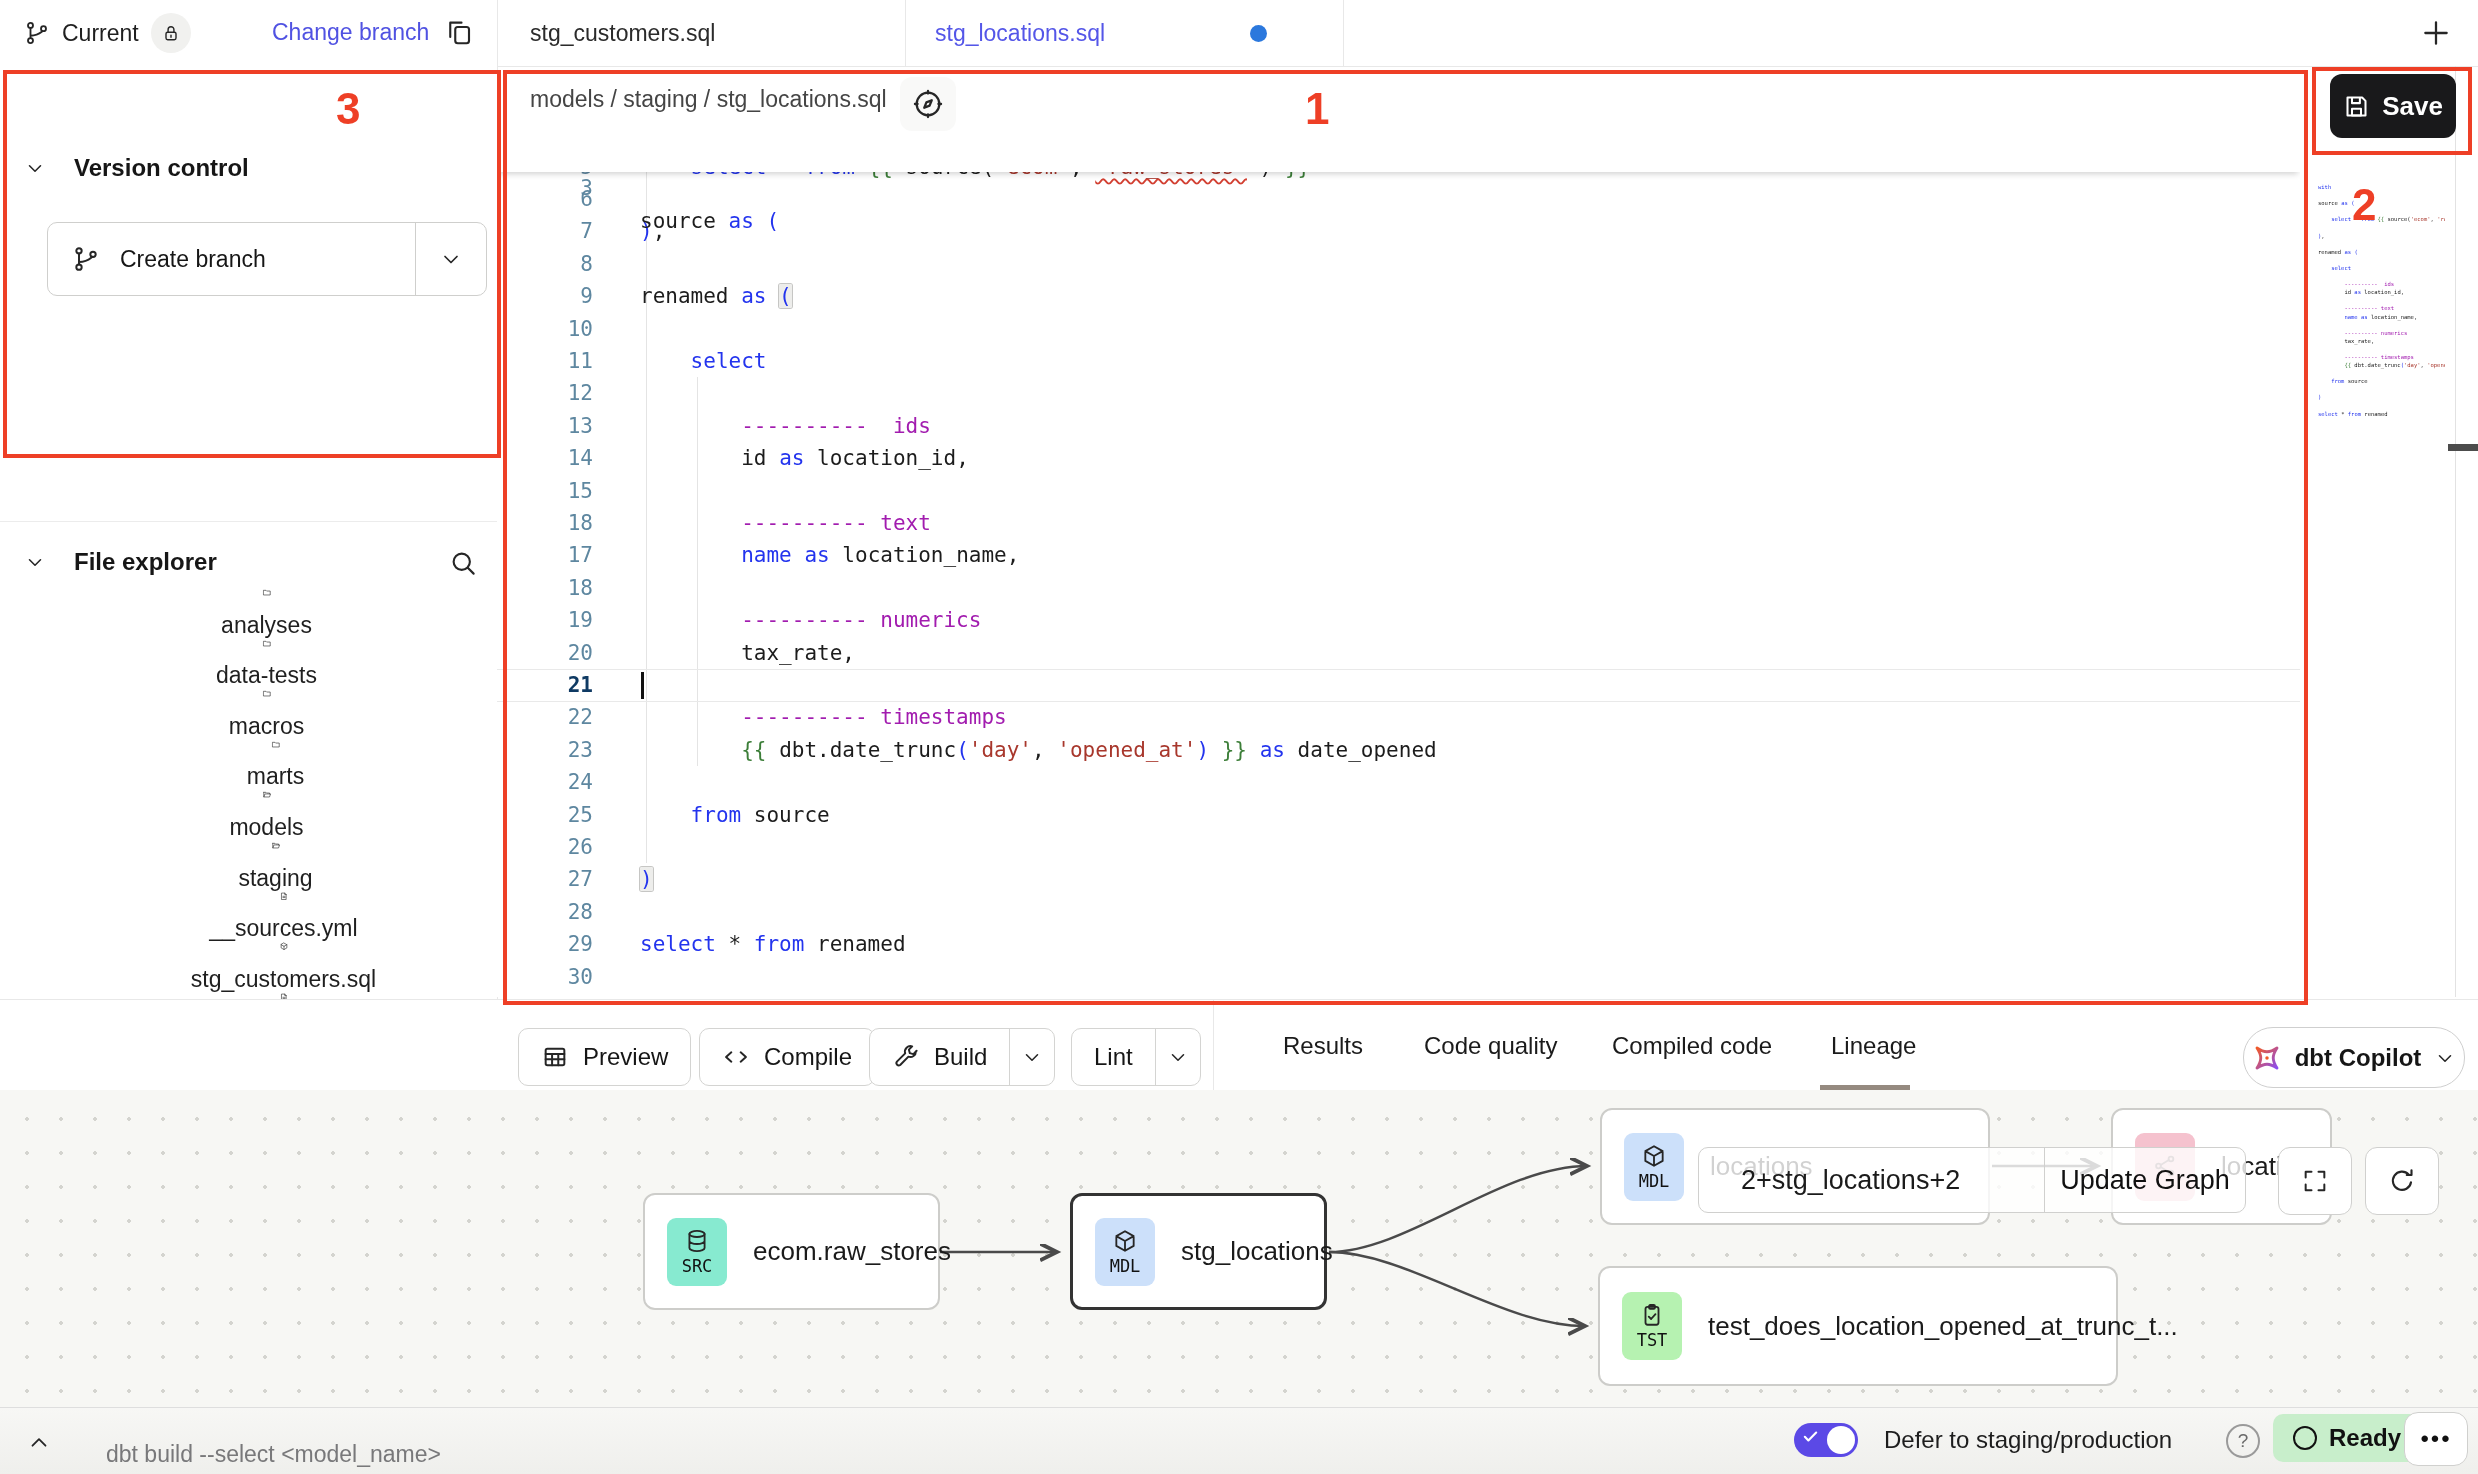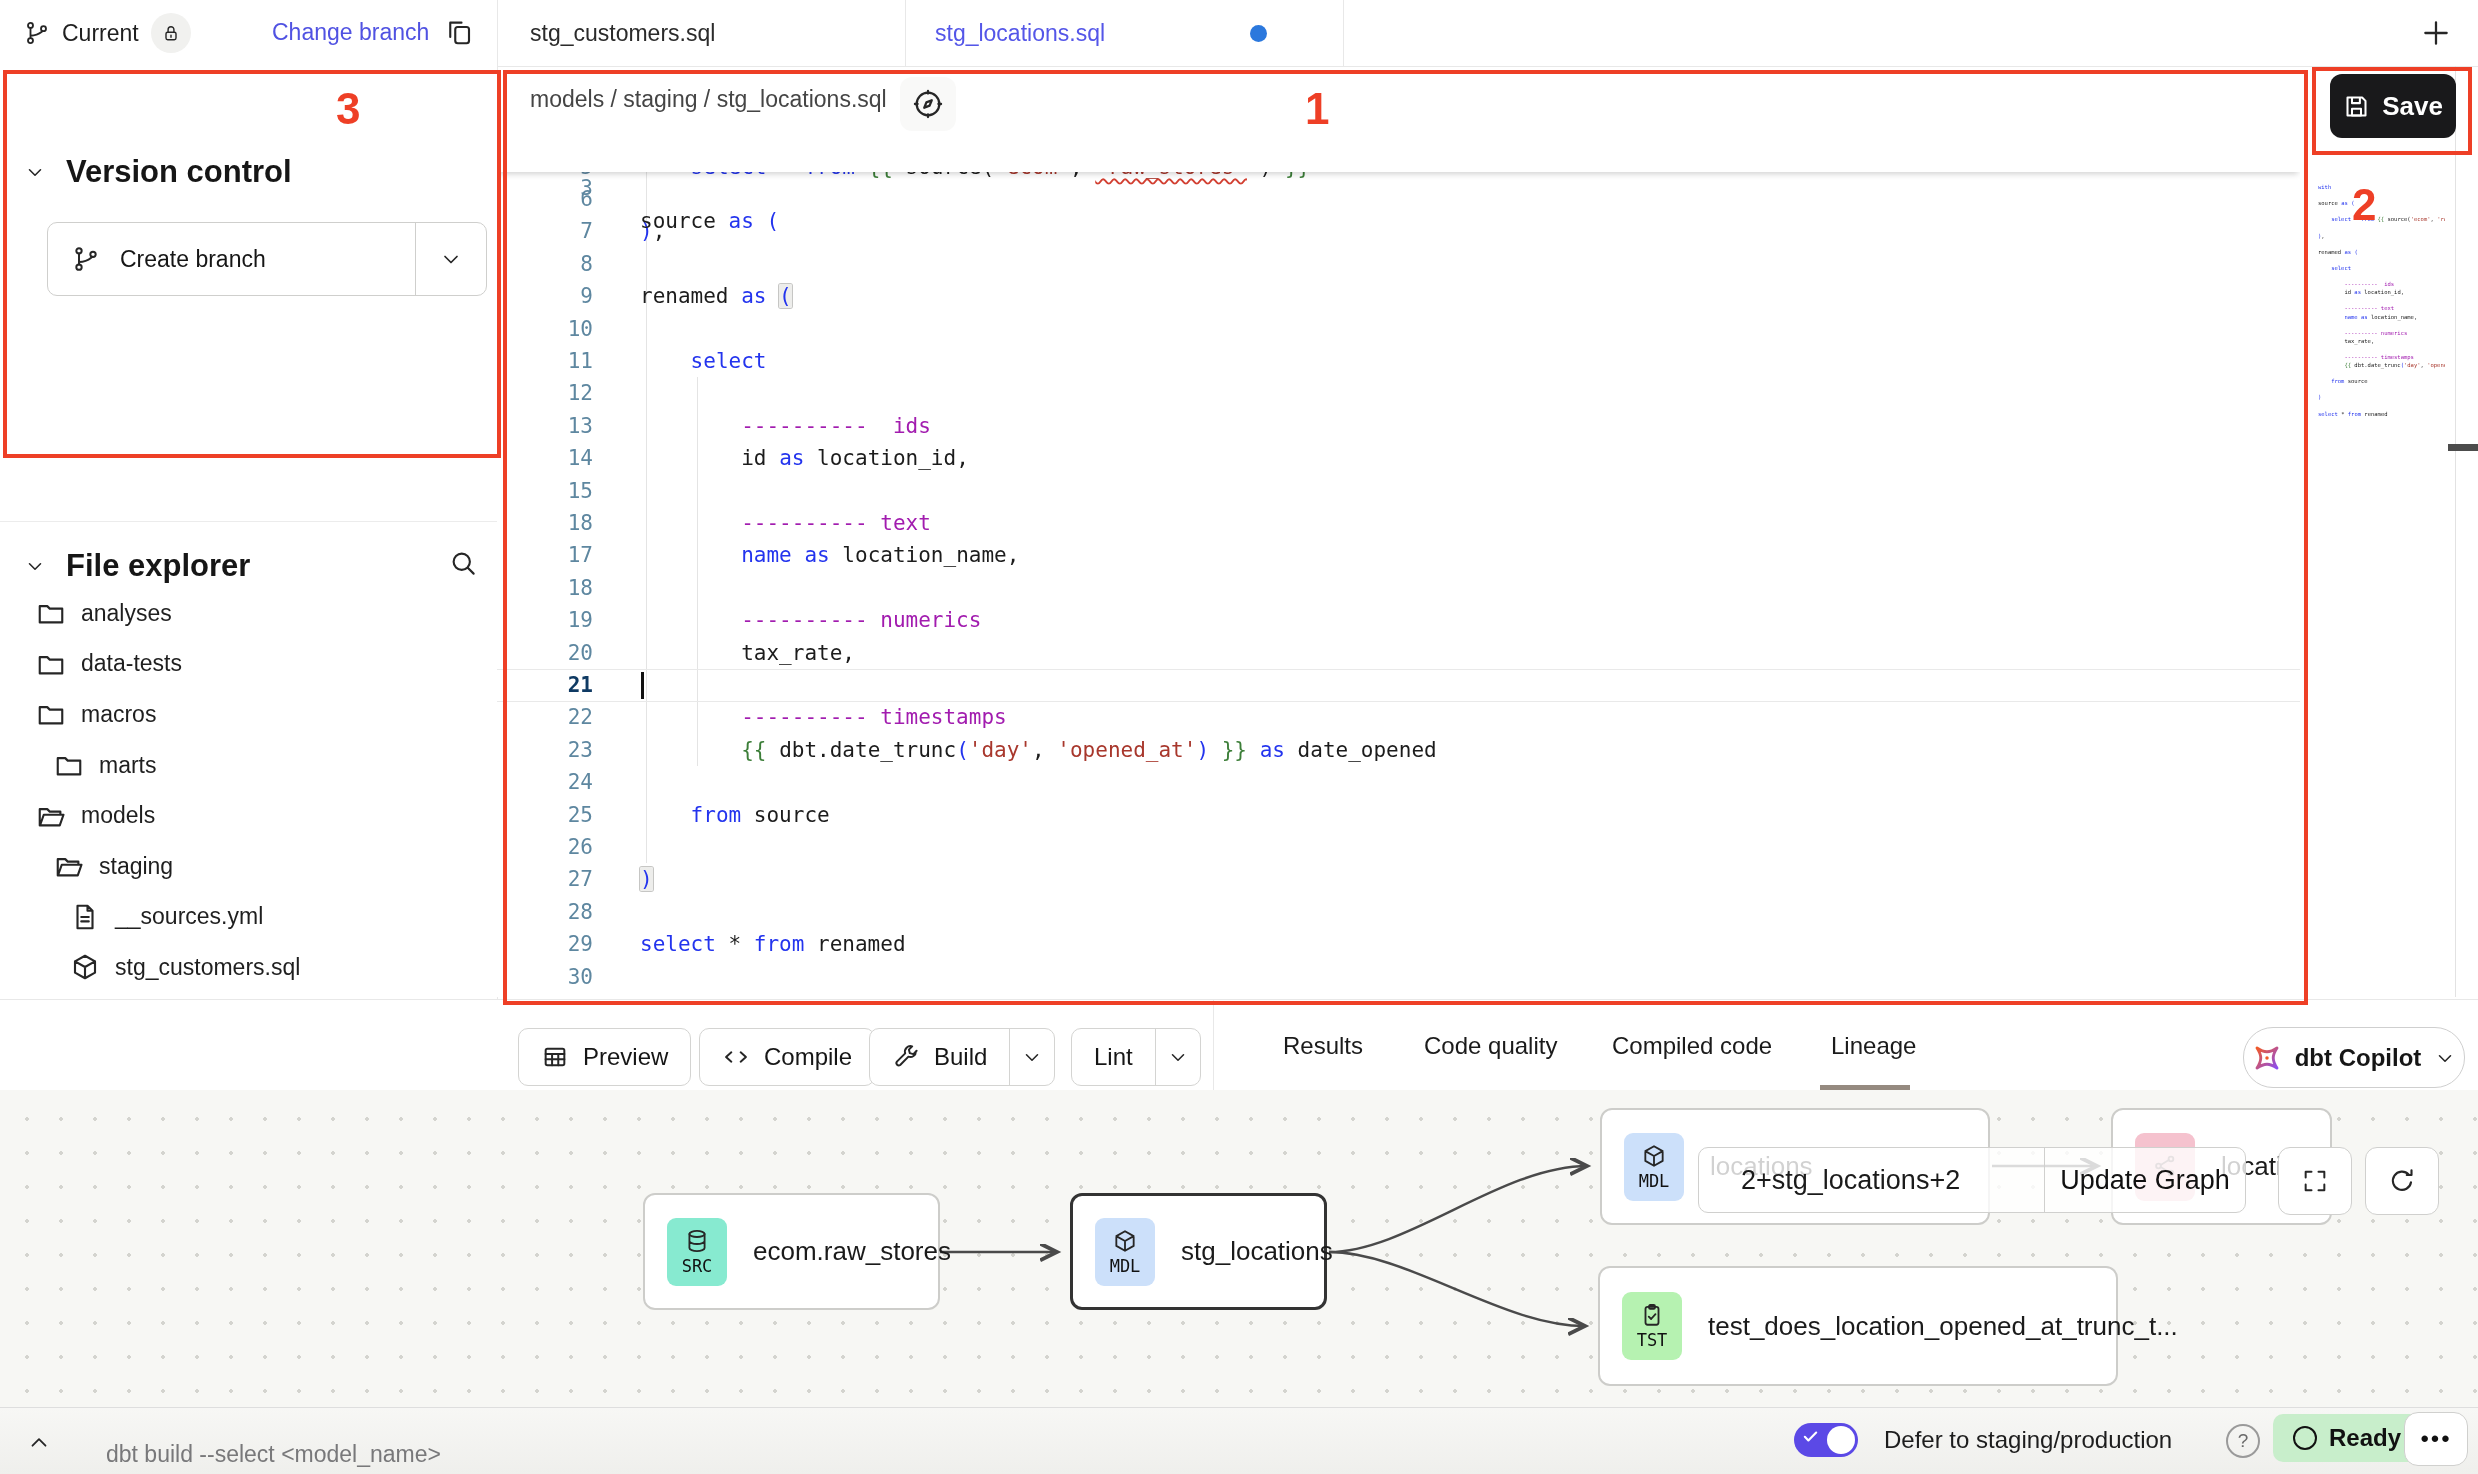--- a/index.html
+++ b/index.html
@@ -17,31 +17,31 @@
   #change-branch{left:272px;top:19px;font-size:23px;color:#5052e2;font-weight:500;}
   #copy-btn{left:444px;top:17px;}
   .tab-label{top:0;height:66px;display:flex;align-items:center;font-size:23px;}
   #tab1{left:530px;color:#2b2b2b;}
   #tab2{left:935px;color:#5456e8;}
   #tab2-dot{left:1250px;top:25px;width:17px;height:17px;border-radius:50%;background:#2b78dd;}
   #plus-btn{left:2420px;top:17px;}
 
   
   #sidebar{left:0;top:66px;width:497px;height:1341px;background:#fff;border-right:1px solid #e8e8e8;}
-  .sec-head{position:absolute;display:flex;align-items:center;gap:20px;font-size:31px;font-weight:bold;color:#161616;}
+  .sec-head{position:absolute;display:flex;align-items:center;gap:28px;font-size:24px;font-weight:bold;color:#161616;}
   #vc-head{left:24px;top:88px;}
   #fe-head{left:24px;top:482px;}
   #search-btn{left:448px;top:482px;}
   #create-branch{left:47px;top:156px;width:438px;height:72px;border:1.5px solid #cfcfcd;border-radius:10px;background:#fff;display:flex;align-items:center;}
   #create-branch .main{flex:1;display:flex;align-items:center;gap:20px;padding-left:24px;font-size:23px;color:#161616;}
   #create-branch .chev{width:70px;height:100%;border-left:1.5px solid #cfcfcd;display:flex;align-items:center;justify-content:center;}
   #sec-divider{left:0;top:455px;width:497px;height:1px;background:#ececec;}
 
   #file-tree{left:0;top:522px;width:497px;}
-  .tree-row{position:relative;height:50.6px;display:flex;align-items:center;gap:15px;font-size:23px;color:#1f1f1f;}
+  .tree-row{position:relative;height:50.6px;display:flex;align-items:center;gap:15px;font-size:23px;color:#1f1f1f;flex-direction:column;}
   .tree-row.lv0{padding-left:36px;}
   .tree-row.lv1{padding-left:54px;}
   .tree-row.lv2{padding-left:70px;}
   .tree-row.selected::before{content:"";position:absolute;left:58px;right:15px;top:1px;bottom:1px;background:#ececec;border-radius:9px;z-index:-1;}
   .tree-row{z-index:0;}
   .mod-dot{position:absolute;left:396px;top:22px;width:9px;height:9px;border-radius:50%;background:#2b2b2b;}
 
   
   #breadcrumb{left:530px;top:86px;font-size:23px;color:#454545;}
   #compass-btn{left:900px;top:77px;width:56px;height:54px;border-radius:12px;background:#f9f9f8;display:flex;align-items:center;justify-content:center;}

